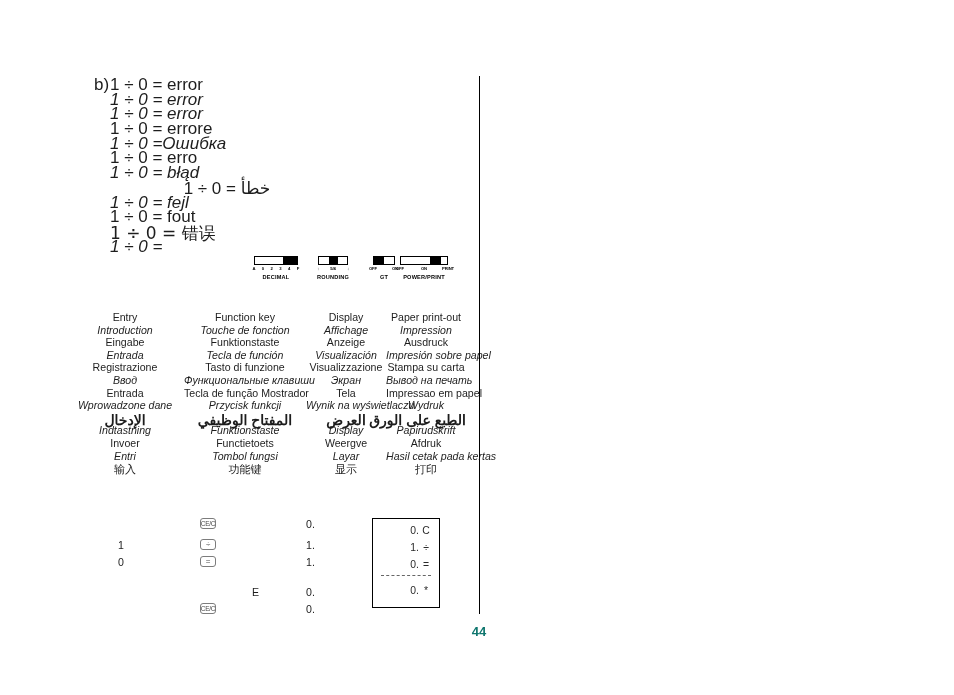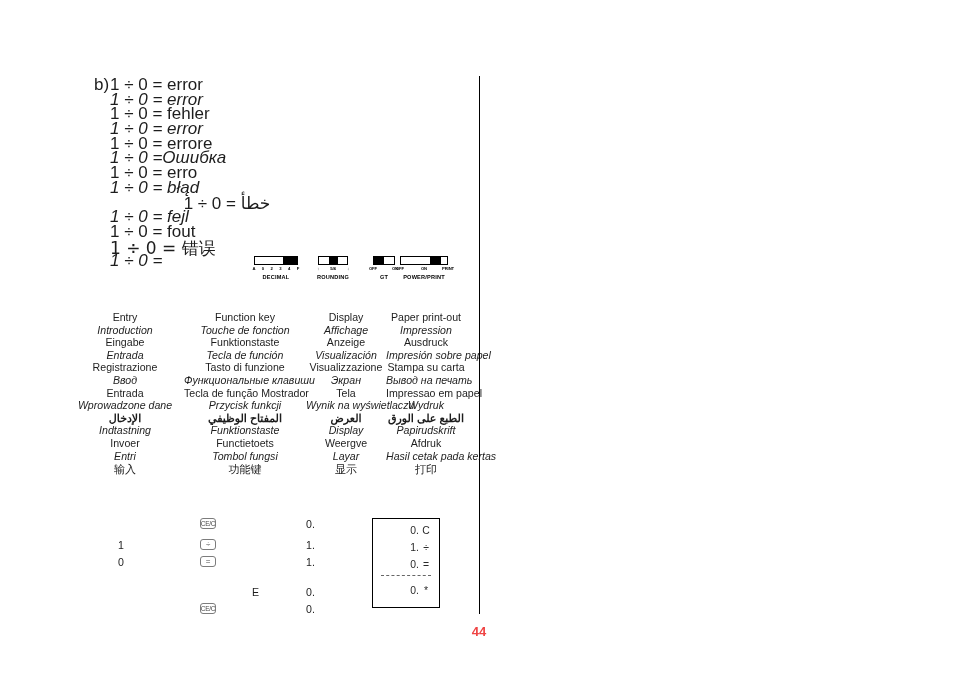--- a/index.html
+++ b/index.html
@@ -26,21 +26,21 @@
     background: #000;
   }
   #page-number {
     position: absolute;
     left: 466px;
     top: 624px;
     width: 26px;
     text-align: center;
     font-size: 13px;
     font-weight: bold;
-    color: #ef4444;
+    color: #0f766e;
   }
 
   
   #error-list {
     position: absolute;
     left: 94px;
     top: 75px;
     width: 250px;
   }
   .err-row {
@@ -138,21 +138,21 @@
     color: #1d1d1d;
     overflow: visible;
   }
   .c-entry  { width: 118px; text-align: center; }
   .c-func   { width: 122px; }
   .c-disp   { width: 80px; }
   .c-print  { width: 80px; }
   .lang-row.ital .lang-cell { font-style: italic; }
   .lang-row.rtl .lang-cell {
     direction: rtl;
-    font-size: 11px;
+    font-size: 14px;
     font-weight: bold;
   }
   .lang-row.cjk .lang-cell {
     font-family: "DejaVu Sans", sans-serif;
     font-size: 11px;
   }
 
   
   #example {
     position: absolute;
@@ -241,21 +241,20 @@
     height: 0;
     border-top: 1px dashed #666;
   }
 </style>
 </head>
 <body>
 
 <div id="error-list">
     <div class="err-row "><span class="lead">b)</span><span>1 ÷ 0 = error</span></div>
     <div class="err-row ital indent"><span>1 ÷ 0 = error</span></div>
-    <div class="err-row indent"><span>1 ÷ 0 = fehler</span></div>
     <div class="err-row ital indent"><span>1 ÷ 0 = error</span></div>
     <div class="err-row indent"><span>1 ÷ 0 = errore</span></div>
     <div class="err-row ital indent"><span>1 ÷ 0 =Ошибка</span></div>
     <div class="err-row indent"><span>1 ÷ 0 = erro</span></div>
     <div class="err-row ital indent"><span>1 ÷ 0 =  błąd</span></div>
     <div class="err-row rtl"><span>خطأ = 0 ÷ 1</span></div>
     <div class="err-row ital indent"><span>1 ÷ 0 = fejl</span></div>
     <div class="err-row indent"><span>1 ÷ 0 = fout</span></div>
     <div class="err-row cjk indent"><span>1 ÷ 0 = 错误</span></div>
     <div class="err-row ital indent"><span>1 ÷ 0 =</span></div>

